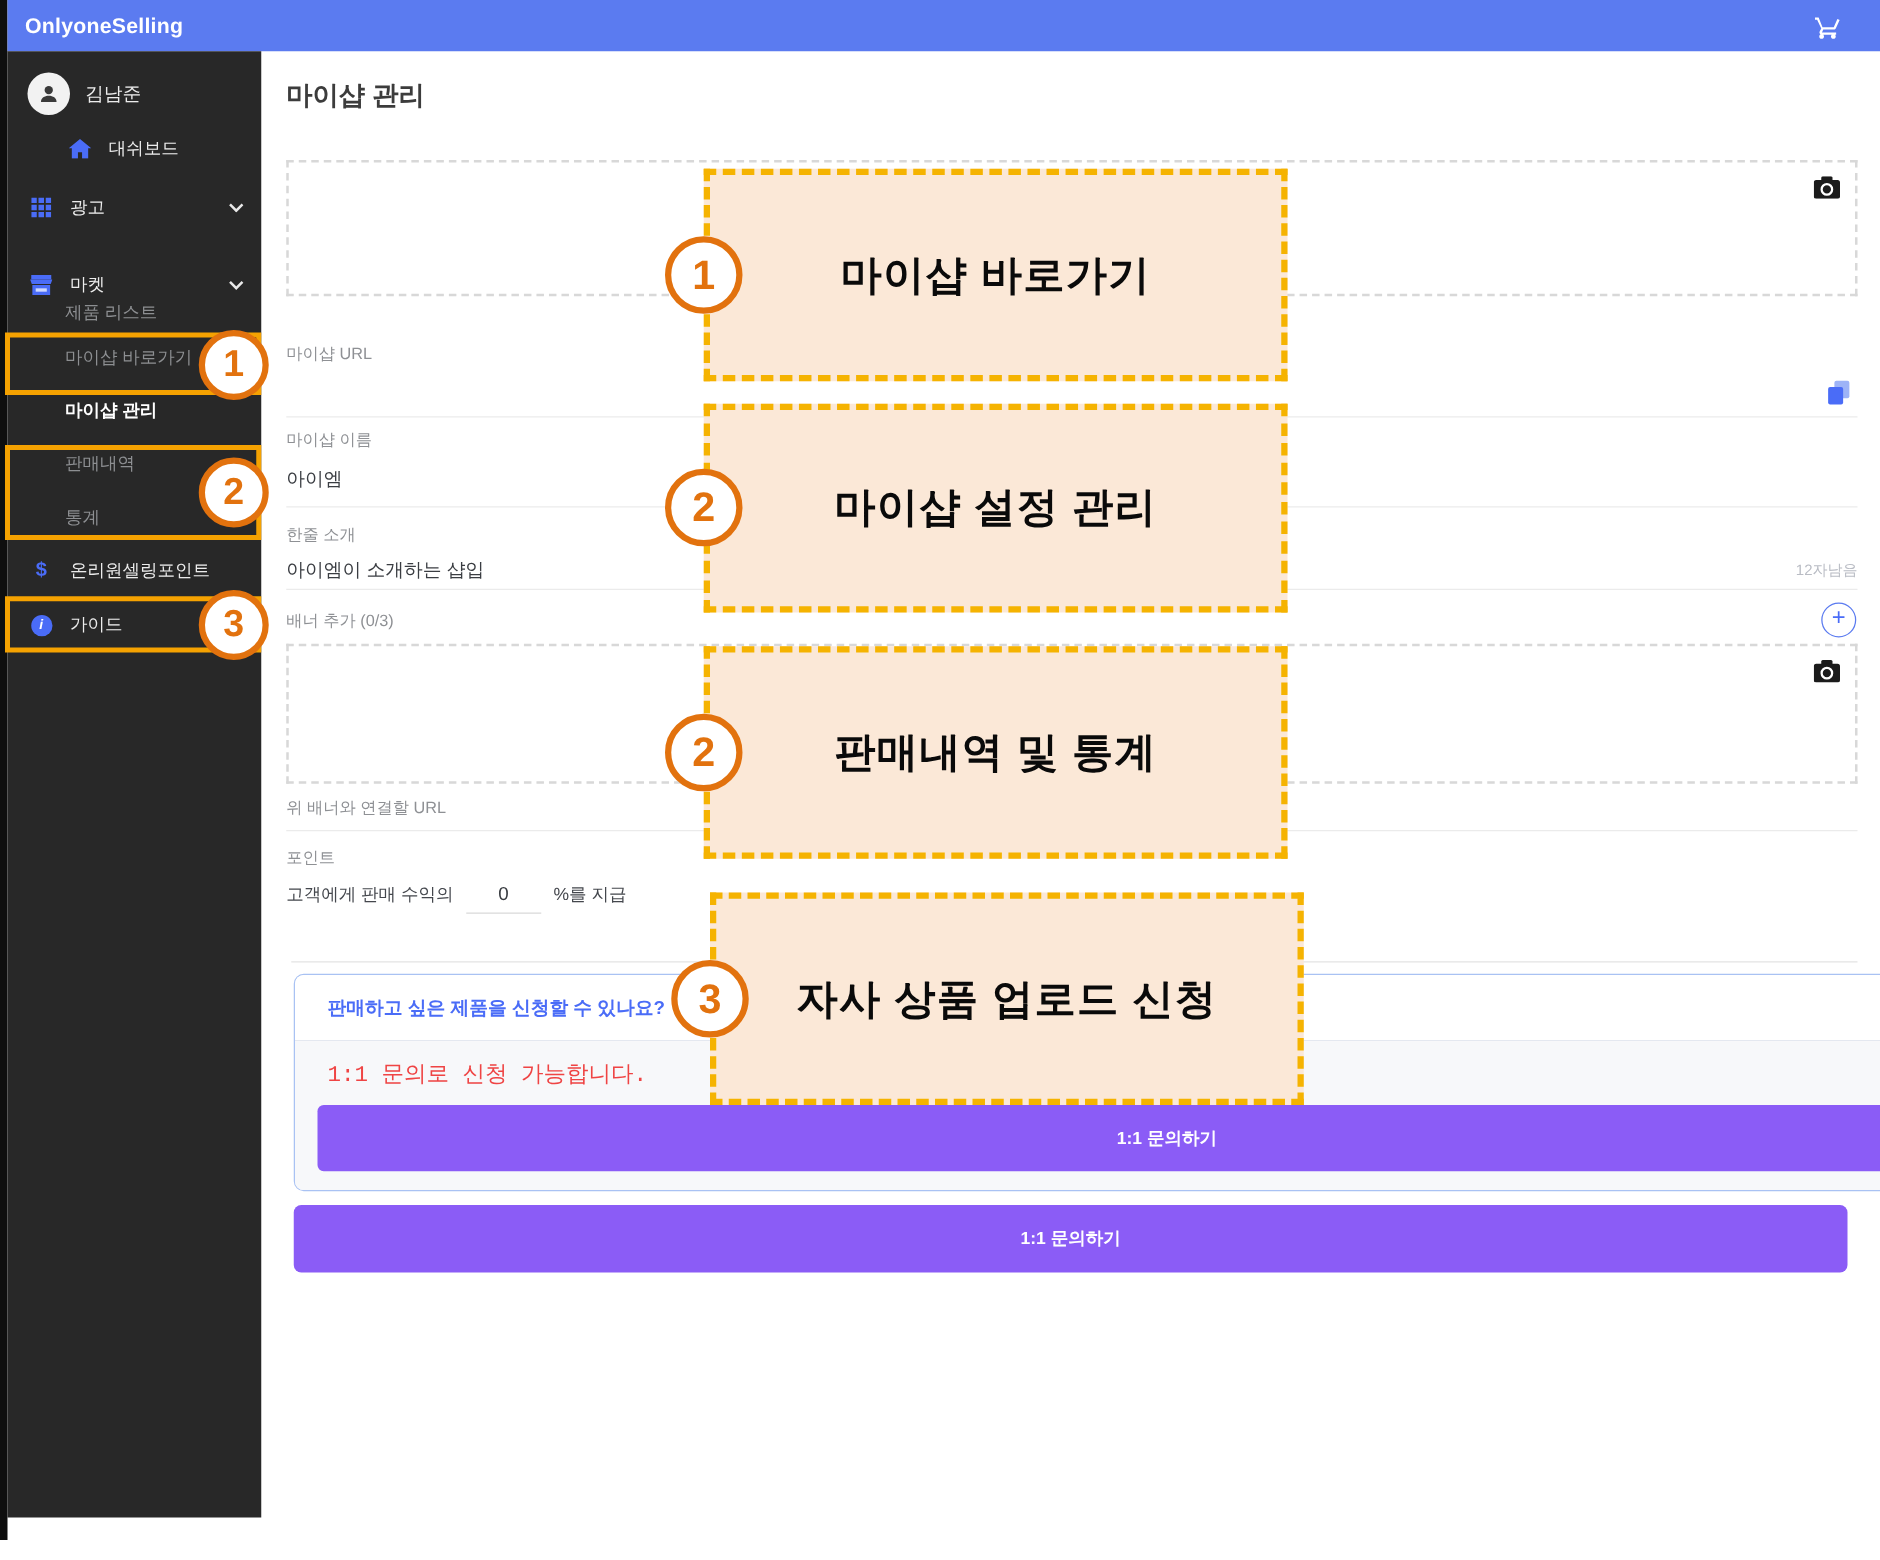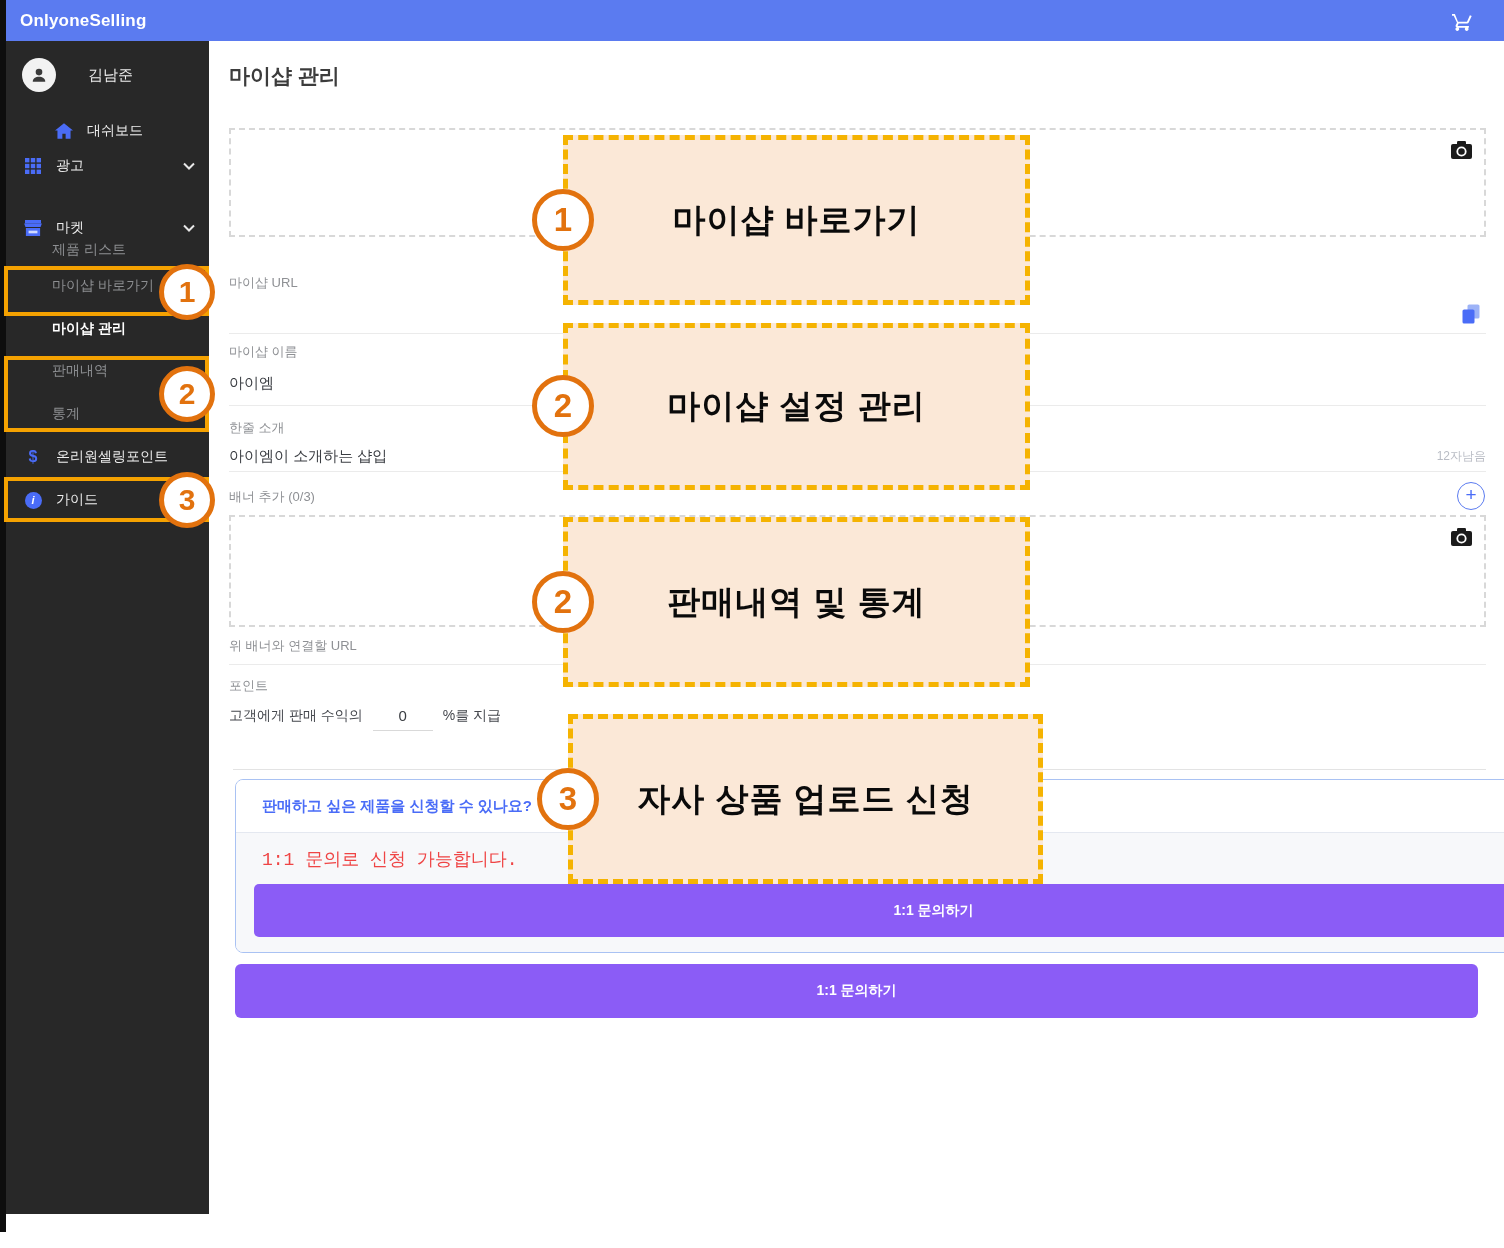--- a/index.html
+++ b/index.html
@@ -72,24 +72,24 @@
 
   <div class="abs sidebar-bg"></div>
 
   <div class="abs srow" style="top:55px;height:40px;">
     <span class="avatar">
       <svg width="20" height="20" viewBox="0 0 24 24">
           <circle cx="12" cy="8.5" r="4" fill="#3a3a3a"></circle>
           <path d="M4.5 20c0-4 3.4-6 7.5-6s7.5 2 7.5 6z" fill="#3a3a3a"></path>
         </svg>
     </span>
-    <span style="font-size:15px;margin-left:20px;">김남준</span>
-  </div>
-
-  <div class="abs srow" style="top:114px;height:34px;padding-left:47px;">
+    <span style="font-size:15px;">김남준</span>
+  </div>
+
+  <div class="abs srow" style="top:102px;height:34px;padding-left:47px;">
     <span class="ic">
       <svg width="18" height="16" viewBox="0 0 22 19">
           <path fill="#4a6cf7" d="M11 0L0 9h3v10h6v-6h4v6h6V9h3z"></path>
         </svg>
     </span>
     <span>대쉬보드</span>
   </div>
 
   <div class="abs srow" style="top:149px;height:34px;">
     <span class="ic">

